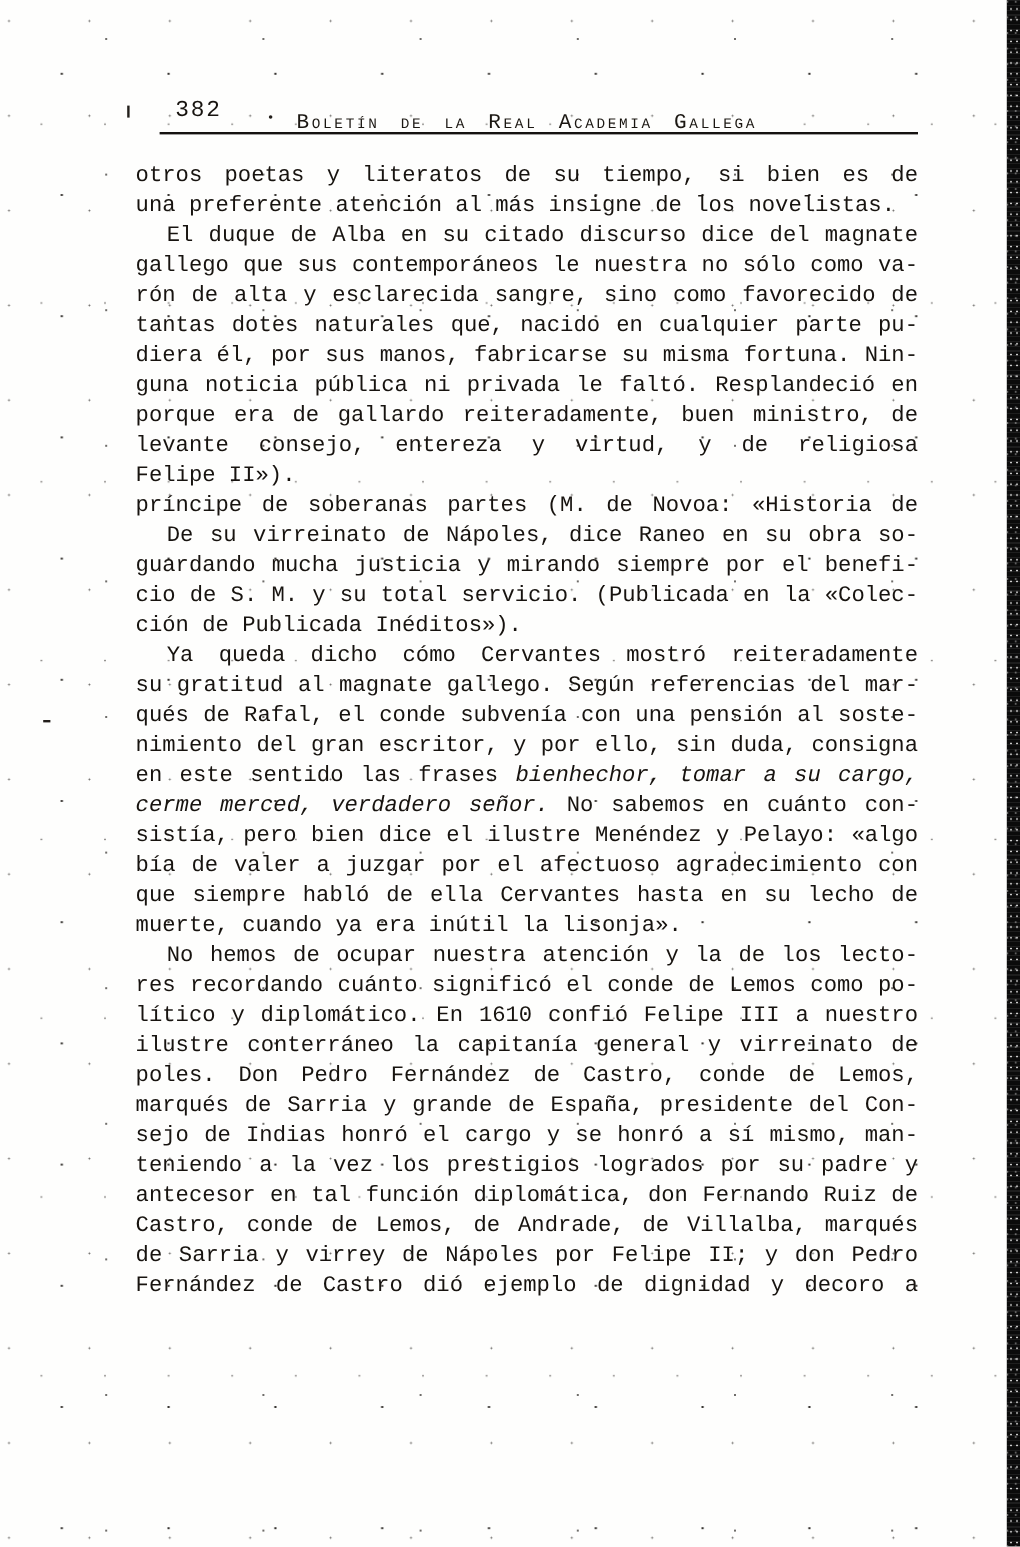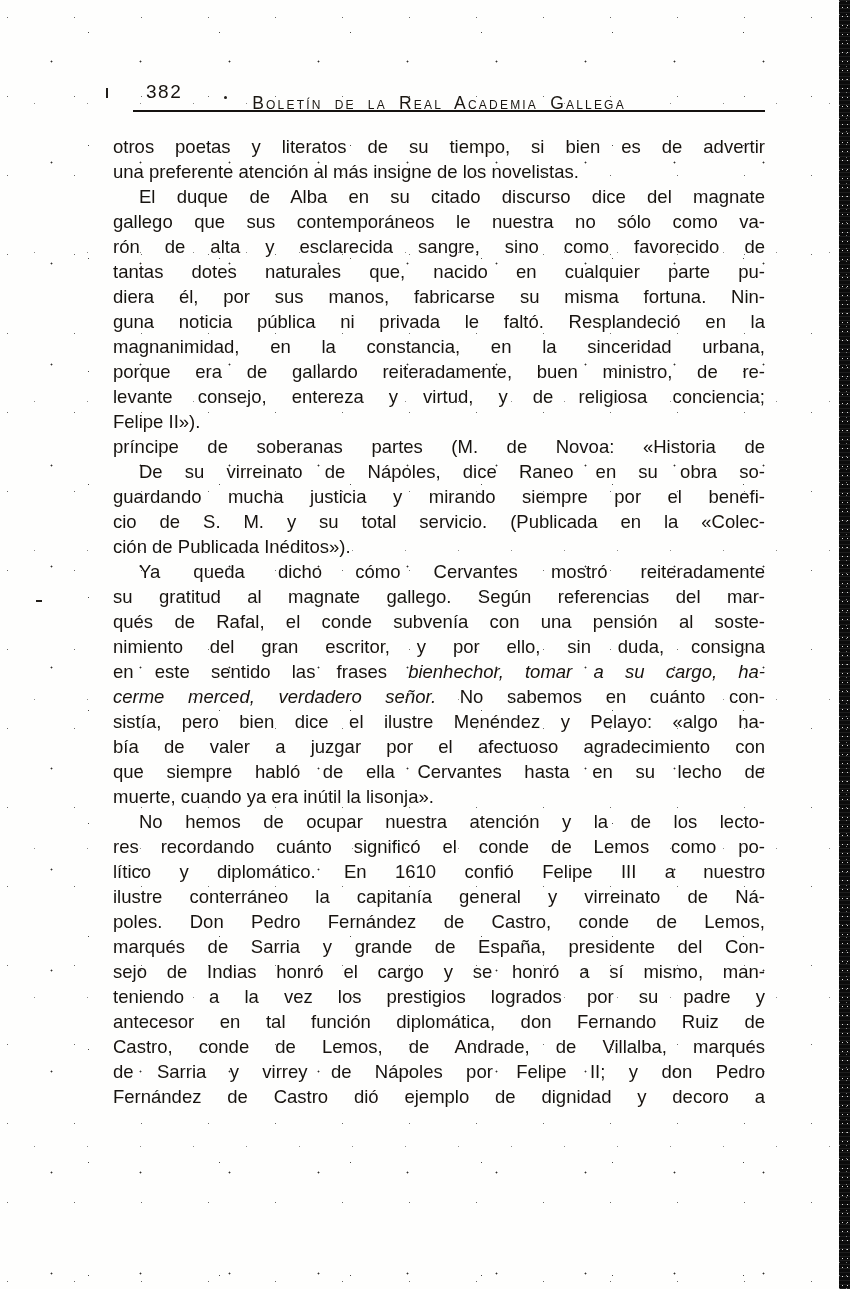--- a/index.html
+++ b/index.html
@@ -3,21 +3,21 @@
 <meta charset="utf-8">
 <style>
   html, body { margin: 0; padding: 0; background: #ffffff; }
   .page {
     position: relative;
     width: 850px;
     height: 1289px;
     background: #fefefdf;
     background-color: #fefefd;
     overflow: hidden;
-    font-family: Liberation Sans, sans-serif;
+    font-family: Liberation Mono, monospace;
     color: #17130f;
   }
   
   .noise {
     position: absolute;
     inset: 0;
     pointer-events: none;
     background-image:
       radial-gradient(circle, rgba(25,22,18,.9) .7px, transparent 1.2px),
       radial-gradient(circle, rgba(25,22,18,.65) .6px, transparent 1px),
@@ -117,21 +117,20 @@
         <div class="line"><span>otros poetas y literatos de su tiempo, si bien es de advertir</span></div>
         <div class="line flush-left"><span>una preferente atención al más insigne de los novelistas.</span></div>
       </div>
       <div class="para">
         <div class="line indent"><span>El duque de Alba en su citado discurso dice del magnate</span></div>
         <div class="line"><span>gallego que sus contemporáneos le nuestra no sólo como va-</span></div>
         <div class="line"><span>rón de alta y esclarecida sangre, sino como favorecido de</span></div>
         <div class="line"><span>tantas dotes naturales que, nacido en cualquier parte pu-</span></div>
         <div class="line"><span>diera él, por sus manos, fabricarse su misma fortuna. Nin-</span></div>
         <div class="line"><span>guna noticia pública ni privada le faltó. Resplandeció en la</span></div>
-        <div class="line"><span>magnanimidad, en la constancia, en la sinceridad urbana,</span></div>
         <div class="line"><span>porque era de gallardo reiteradamente, buen ministro, de re-</span></div>
         <div class="line"><span>levante consejo, entereza y virtud, y de religiosa conciencia;</span></div>
         <div class="line flush-left"><span>Felipe II»).</span></div>
         <div class="line"><span>príncipe de soberanas partes (M. de Novoa: «Historia de</span></div>
       </div>
       <div class="para">
         <div class="line indent"><span>De su virreinato de Nápoles, dice Raneo en su obra so-</span></div>
         <div class="line"><span>guardando mucha justicia y mirando siempre por el benefi-</span></div>
         <div class="line"><span>cio de S. M. y su total servicio. (Publicada en la «Colec-</span></div>
         <div class="line flush-left"><span>ción de Publicada Inéditos»).</span></div>

